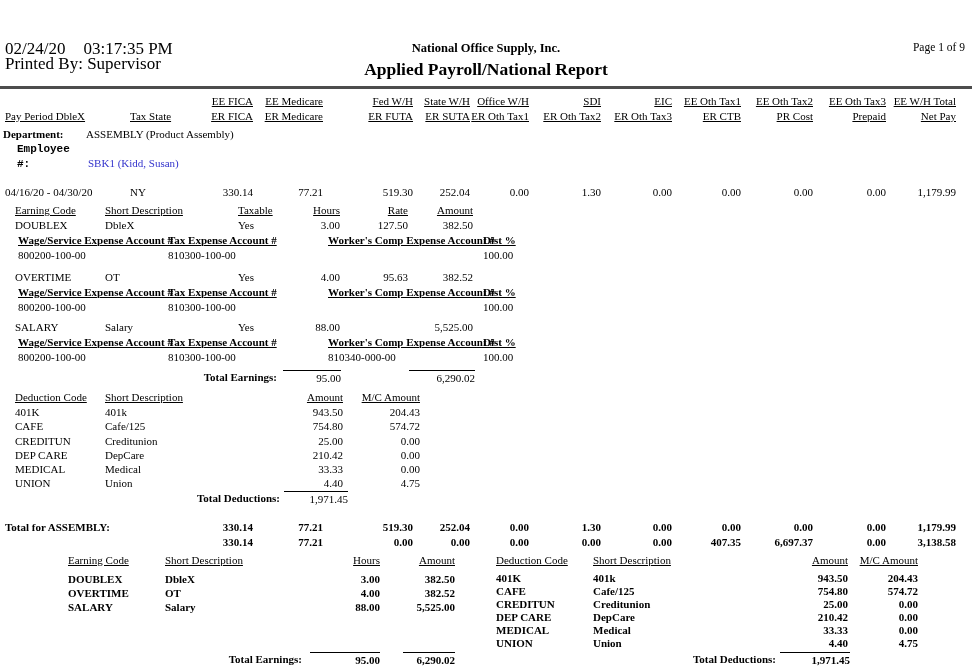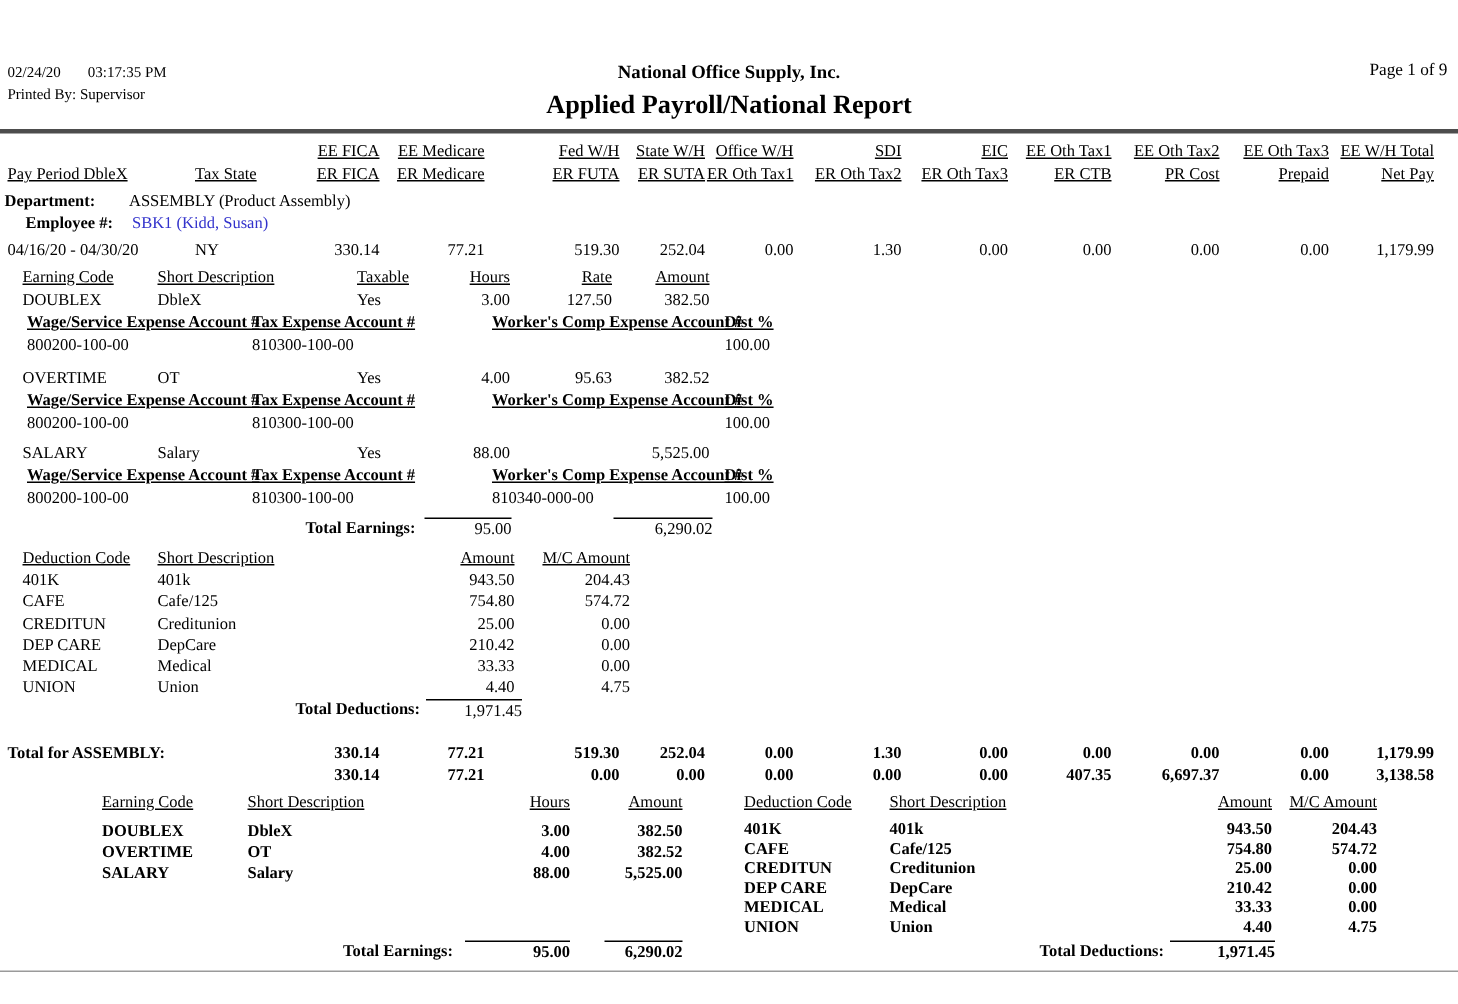--- a/index.html
+++ b/index.html
@@ -3,42 +3,42 @@
 <meta charset="utf-8">
 <style>
   html,body{margin:0;padding:0;background:#fff;}
   .page{position:relative;width:972px;height:669px;background:#fff;color:#000;
         font-family:"Liberation Serif",serif;font-size:11px;overflow:hidden;}
   .num{text-align:right;}
   .ctr{text-align:left;}
 
   
   .topbar{position:relative;padding-top:41px;}
-  .top-left{position:absolute;left:5px;top:41px;font-size:10px;line-height:15px;}
+  .top-left{position:absolute;left:5px;top:41px;font-size:17px;line-height:15px;}
   .top-left .time{margin-left:18px;}
   .top-right{position:absolute;right:7px;top:41px;font-size:11.5px;}
   .top-center{text-align:center;line-height:15px;}
   .company{font-weight:bold;font-size:12.5px;}
   .title{font-weight:bold;font-size:17.5px;line-height:21px;margin-top:3px;}
   .rule-thick{border-top:3px solid #4d4d4d;margin-top:6px;}
   .rule-thin{border-top:1px solid #9a9a9a;margin-top:4px;}
 
   table{border-collapse:collapse;table-layout:fixed;}
   td{padding:0;white-space:nowrap;overflow:visible;line-height:15px;font-size:11px;}
 
   .main{margin-left:5px;width:951px;}
   .main.hdr{margin-top:5px;}
-  .main.vals{margin-top:3px;}
+  .main.vals{margin-top:13px;}
   .main.tot{margin-top:13px;}
   .main.tot td{font-weight:bold;margin-top:30px;}
 
   .dept-row{margin:3px 0 0 3px;line-height:15px;}
   .lbl-dept{display:inline-block;width:83px;font-weight:bold;}
   .emp-row{margin-left:17px;line-height:15px;}
-  .lbl-emp{display:inline-block;width:71px;font-weight:bold;}
+  .lbl-emp{display:inline-block;width:71px;font-weight:bold;font-family:Liberation Mono, monospace;}
   .link{color:#3333cc;}
 
   .earn{margin-left:15px;width:458px;margin-top:0;}
   .earn.first{margin-top:3px;}
   .earn.gap7{margin-top:7px;}
   .earn.gap5{margin-top:5px;}
   .acct{margin-left:18px;width:522px;}
   .acct .h td{font-weight:bold;text-decoration:underline;}
 
   .etotal{display:flex;margin-left:15px;margin-top:5px;line-height:15px;}

